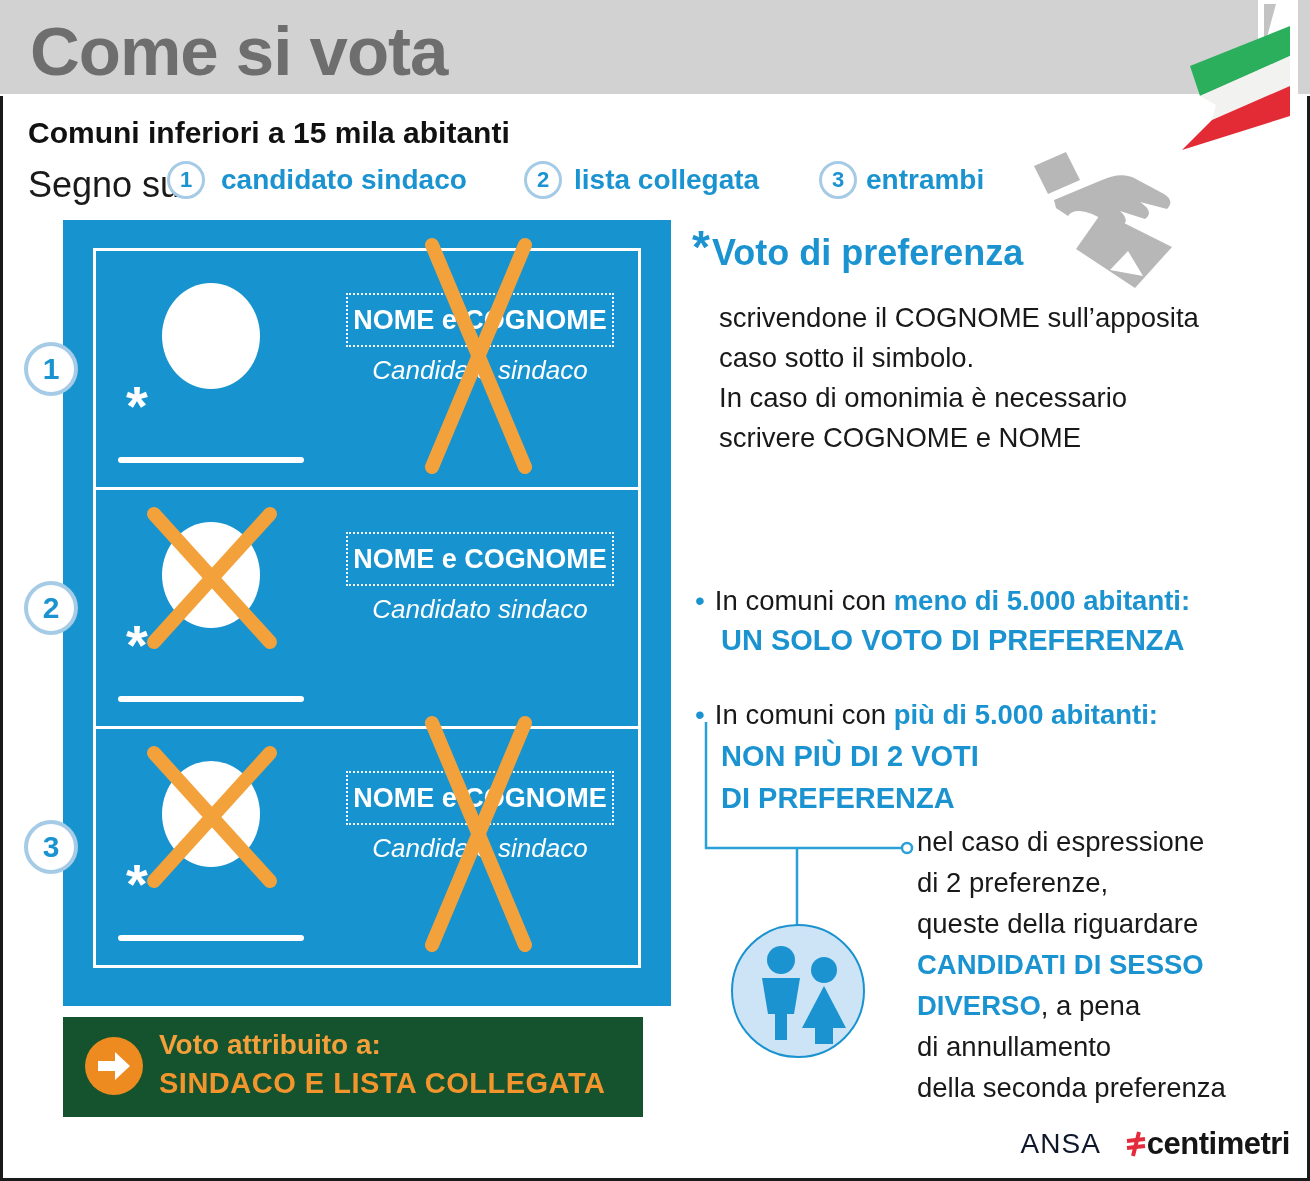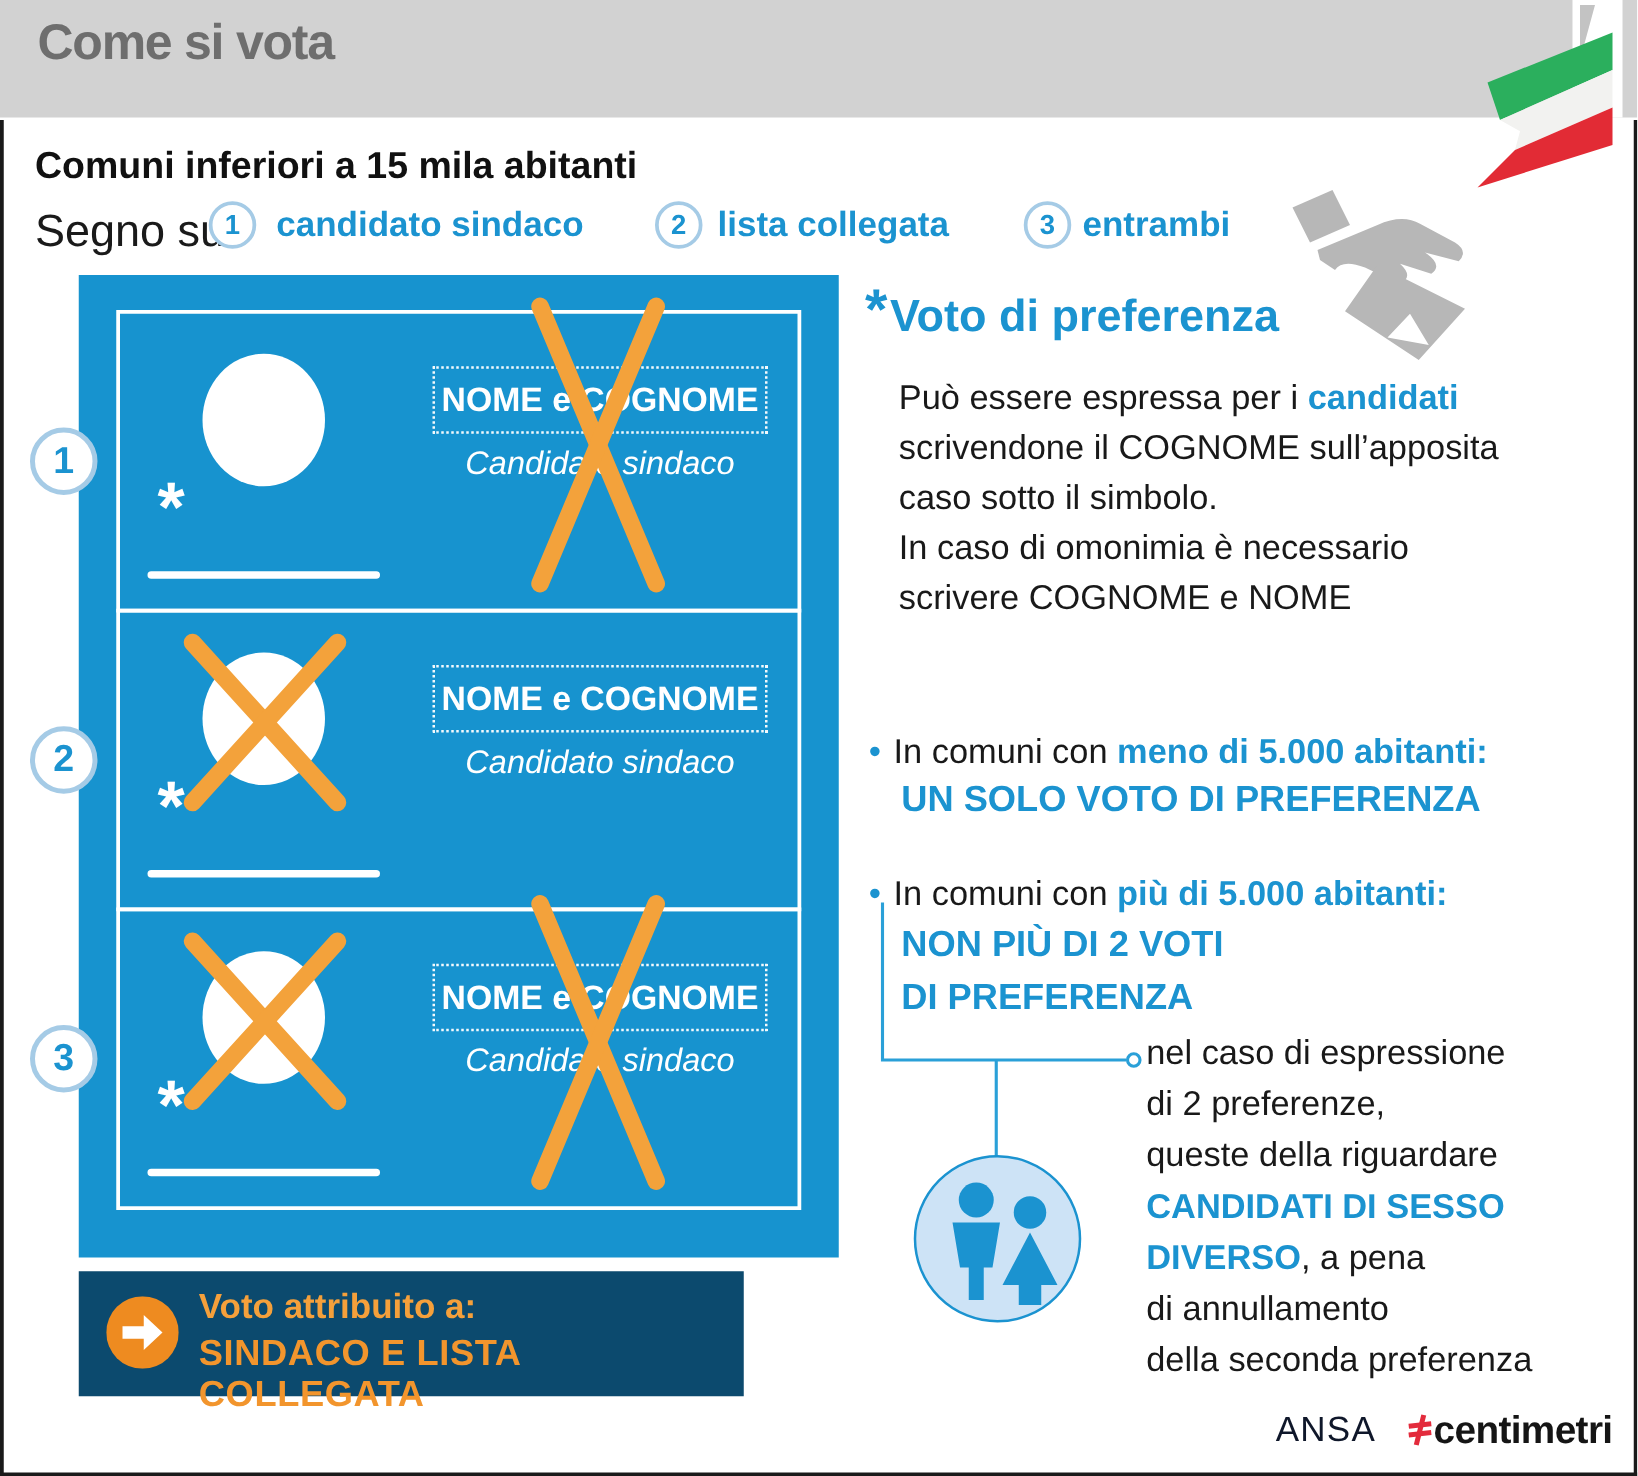--- a/index.html
+++ b/index.html
@@ -2,21 +2,21 @@
 <html><head>
 <meta charset="utf-8">
 <style>
   html,body{margin:0;padding:0;background:#ffffff;}
   #stage{position:relative;width:1310px;height:1181px;background:#ffffff;overflow:hidden;
          font-family:"Liberation Sans", sans-serif;}
   .abs{position:absolute;}
 
   
   .band{left:0;top:0;width:1310px;height:94px;background:#d2d2d2;}
-  .page-title{left:30px;top:12px;font-size:40px;font-weight:bold;color:#6e6e6e;letter-spacing:-1px;}
+  .page-title{left:30px;top:12px;font-size:69px;font-weight:bold;color:#6e6e6e;letter-spacing:-1px;}
   .fold-strip{left:1258px;top:0;width:40px;height:94px;background:#ffffff;}
   .flag{left:1178px;top:4px;}
 
   
   .frame-left{left:0;top:96px;bottom:0;width:3px;background:#1a1a1a;}
   .frame-right{right:0;top:96px;bottom:0;width:3px;background:#1a1a1a;}
   .frame-bottom{left:0;bottom:0;width:1310px;height:3px;background:#1a1a1a;}
 
   
   .subtitle{left:28px;top:116px;font-size:30px;font-weight:bold;color:#111111;}
@@ -39,21 +39,21 @@
   .symbol{left:66px;top:32px;width:98px;height:106px;background:#ffffff;border-radius:50%;}
   .namebox{left:250px;top:42px;width:268px;height:54px;border:2px dotted rgba(255,255,255,.95);
            box-sizing:border-box;text-align:center;line-height:50px;font-size:27px;font-weight:bold;color:#ffffff;}
   .role{left:250px;top:104px;width:268px;text-align:center;font-size:26px;font-style:italic;color:#ffffff;}
   .star{left:30px;top:122px;font-size:56px;font-weight:bold;color:#ffffff;}
   .wline{left:22px;top:206px;width:186px;height:6px;background:#ffffff;border-radius:3px;}
   .cross-sym{left:36px;top:6px;}
   .cross-name{left:320px;top:-20px;}
 
   
-  .attrib{left:63px;top:1017px;width:532px;height:100px;background:#0c4a6e;}
+  .attrib{left:63px;top:1017px;width:580px;height:100px;background:#14532d;}
   .attrib-arrow{left:22px;top:20px;}
   .attrib-l1{left:96px;top:12px;font-size:28px;font-weight:bold;color:#f5a03b;}
   .attrib-l2{left:96px;top:50px;font-size:29px;font-weight:bold;color:#f2952d;letter-spacing:0.5px;}
 
   
   .pref-title{left:692px;top:232px;display:flex;align-items:flex-start;}
   .pref-title .ast{font-size:46px;font-weight:bold;color:#1b93d0;line-height:30px;margin-right:2px;}
   .pref-title .ttl{font-size:36px;font-weight:bold;color:#1b93d0;}
   .para{left:719px;top:302px;}
   .tline{height:40px;font-size:27.5px;color:#191919;white-space:nowrap;}
@@ -164,21 +164,20 @@
     <div class="abs attrib-l1">Voto attribuito a:</div>
     <div class="abs attrib-l2">SINDACO E LISTA COLLEGATA</div>
   </div>
 
   <div class="abs pref-title">
     <span class="ast">*</span>
     <span class="ttl">Voto di preferenza</span>
   </div>
 
   <div class="abs para">
-    <div class="tline"><span>Può essere espressa per i </span><span class="blu">candidati</span></div>
     <div class="tline"><span>scrivendone il COGNOME sull’apposita</span><span class="blu"></span></div>
     <div class="tline"><span>caso sotto il simbolo.</span><span class="blu"></span></div>
     <div class="tline"><span>In caso di omonimia è necessario</span><span class="blu"></span></div>
     <div class="tline"><span>scrivere COGNOME e NOME</span><span class="blu"></span></div>
   </div>
 
   <div class="abs bul1 tline">
     <span class="bullet-dot">•</span><span>In comuni con </span><span class="blu">meno di 5.000 abitanti:</span>
   </div>
   <div class="abs bul1c caps">UN SOLO VOTO DI PREFERENZA</div>

